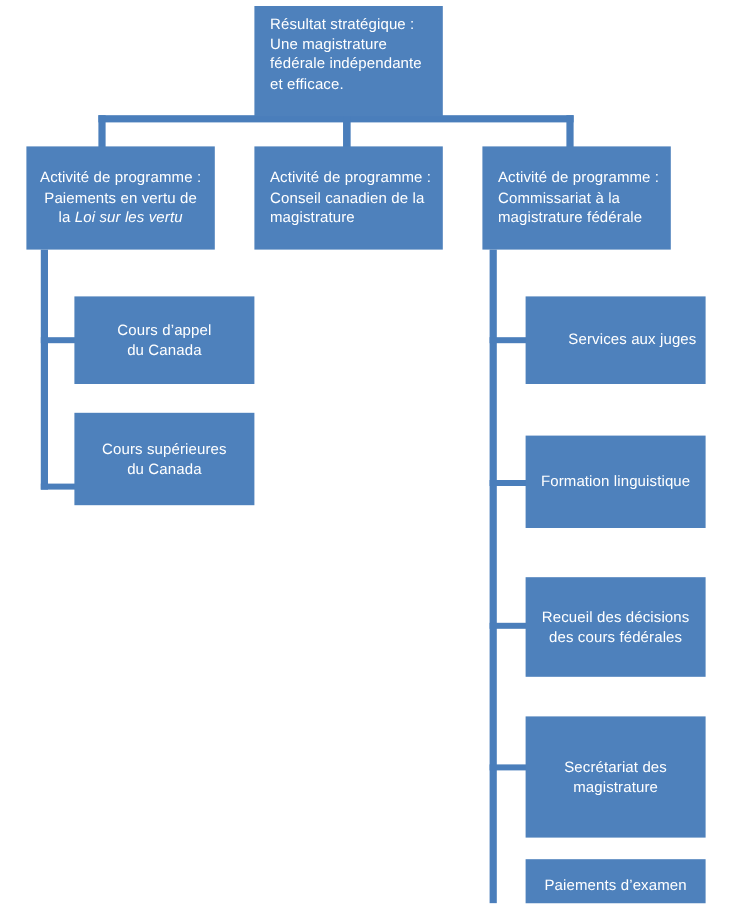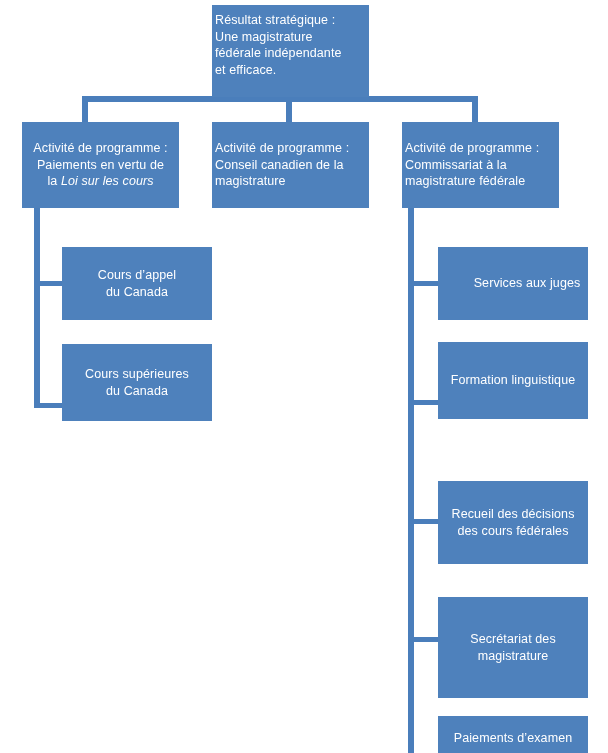--- a/index.html
+++ b/index.html
@@ -29,21 +29,21 @@
     flex-direction: column;
     justify-content: center;
     z-index: 3;
     letter-spacing: 0.1px;
   }
   .node .txt {
     display: block;
     width: 100%;
   }
   .node.align-left  { text-align: left; }
-  .node.align-left .txt { padding-left: 3px; }
+  .node.align-left .txt { padding-left: 13px; }
   .node.align-center { text-align: center; }
   .node.pad-side { padding: 0 5px; }
   .node .ital { font-style: italic; }
 
   
   .node.top-node {
     justify-content: flex-start;
     padding-top: 7px;
   }
 
@@ -78,21 +78,21 @@
   <div class="node top-node align-left" style="left:212px; top:5px; width:157px; height:92px;">
     <span class="txt">Résultat stratégique :</span>
     <span class="txt">Une magistrature</span>
     <span class="txt">fédérale indépendante</span>
     <span class="txt">et efficace.</span>
   </div>
 
   <div class="node align-center pad-side" style="left:22px; top:122px; width:157px; height:86px;">
     <span class="txt">Activité de programme :</span>
     <span class="txt">Paiements en vertu de</span>
-    <span class="txt"><span>la </span><span class="ital">Loi sur les cours</span></span>
+    <span class="txt"><span>la </span><span class="ital">Loi sur les vertu</span></span>
   </div>
 
   <div class="node align-left" style="left:212px; top:122px; width:157px; height:86px;">
     <span class="txt">Activité de programme :</span>
     <span class="txt">Conseil canadien de la</span>
     <span class="txt">magistrature</span>
   </div>
 
   <div class="node align-left" style="left:402px; top:122px; width:157px; height:86px;">
     <span class="txt">Activité de programme :</span>
@@ -107,21 +107,21 @@
 
   <div class="node align-center pad-side" style="left:62px; top:344px; width:150px; height:77px;">
     <span class="txt">Cours supérieures</span>
     <span class="txt">du Canada</span>
   </div>
 
   <div class="node align-center pad-side" style="left:438px; top:247px; width:150px; height:73px;padding-left:33px;">
     <span class="txt">Services aux juges</span>
   </div>
 
-  <div class="node align-center pad-side" style="left:438px; top:342px; width:150px; height:77px;">
+  <div class="node align-center pad-side" style="left:438px; top:363px; width:150px; height:77px;">
     <span class="txt">Formation linguistique</span>
   </div>
 
   <div class="node align-center pad-side" style="left:438px; top:481px; width:150px; height:83px;">
     <span class="txt">Recueil des décisions</span>
     <span class="txt">des cours fédérales</span>
   </div>
 
   <div class="node align-center pad-side" style="left:438px; top:597px; width:150px; height:101px;">
     <span class="txt">Secrétariat des</span>

